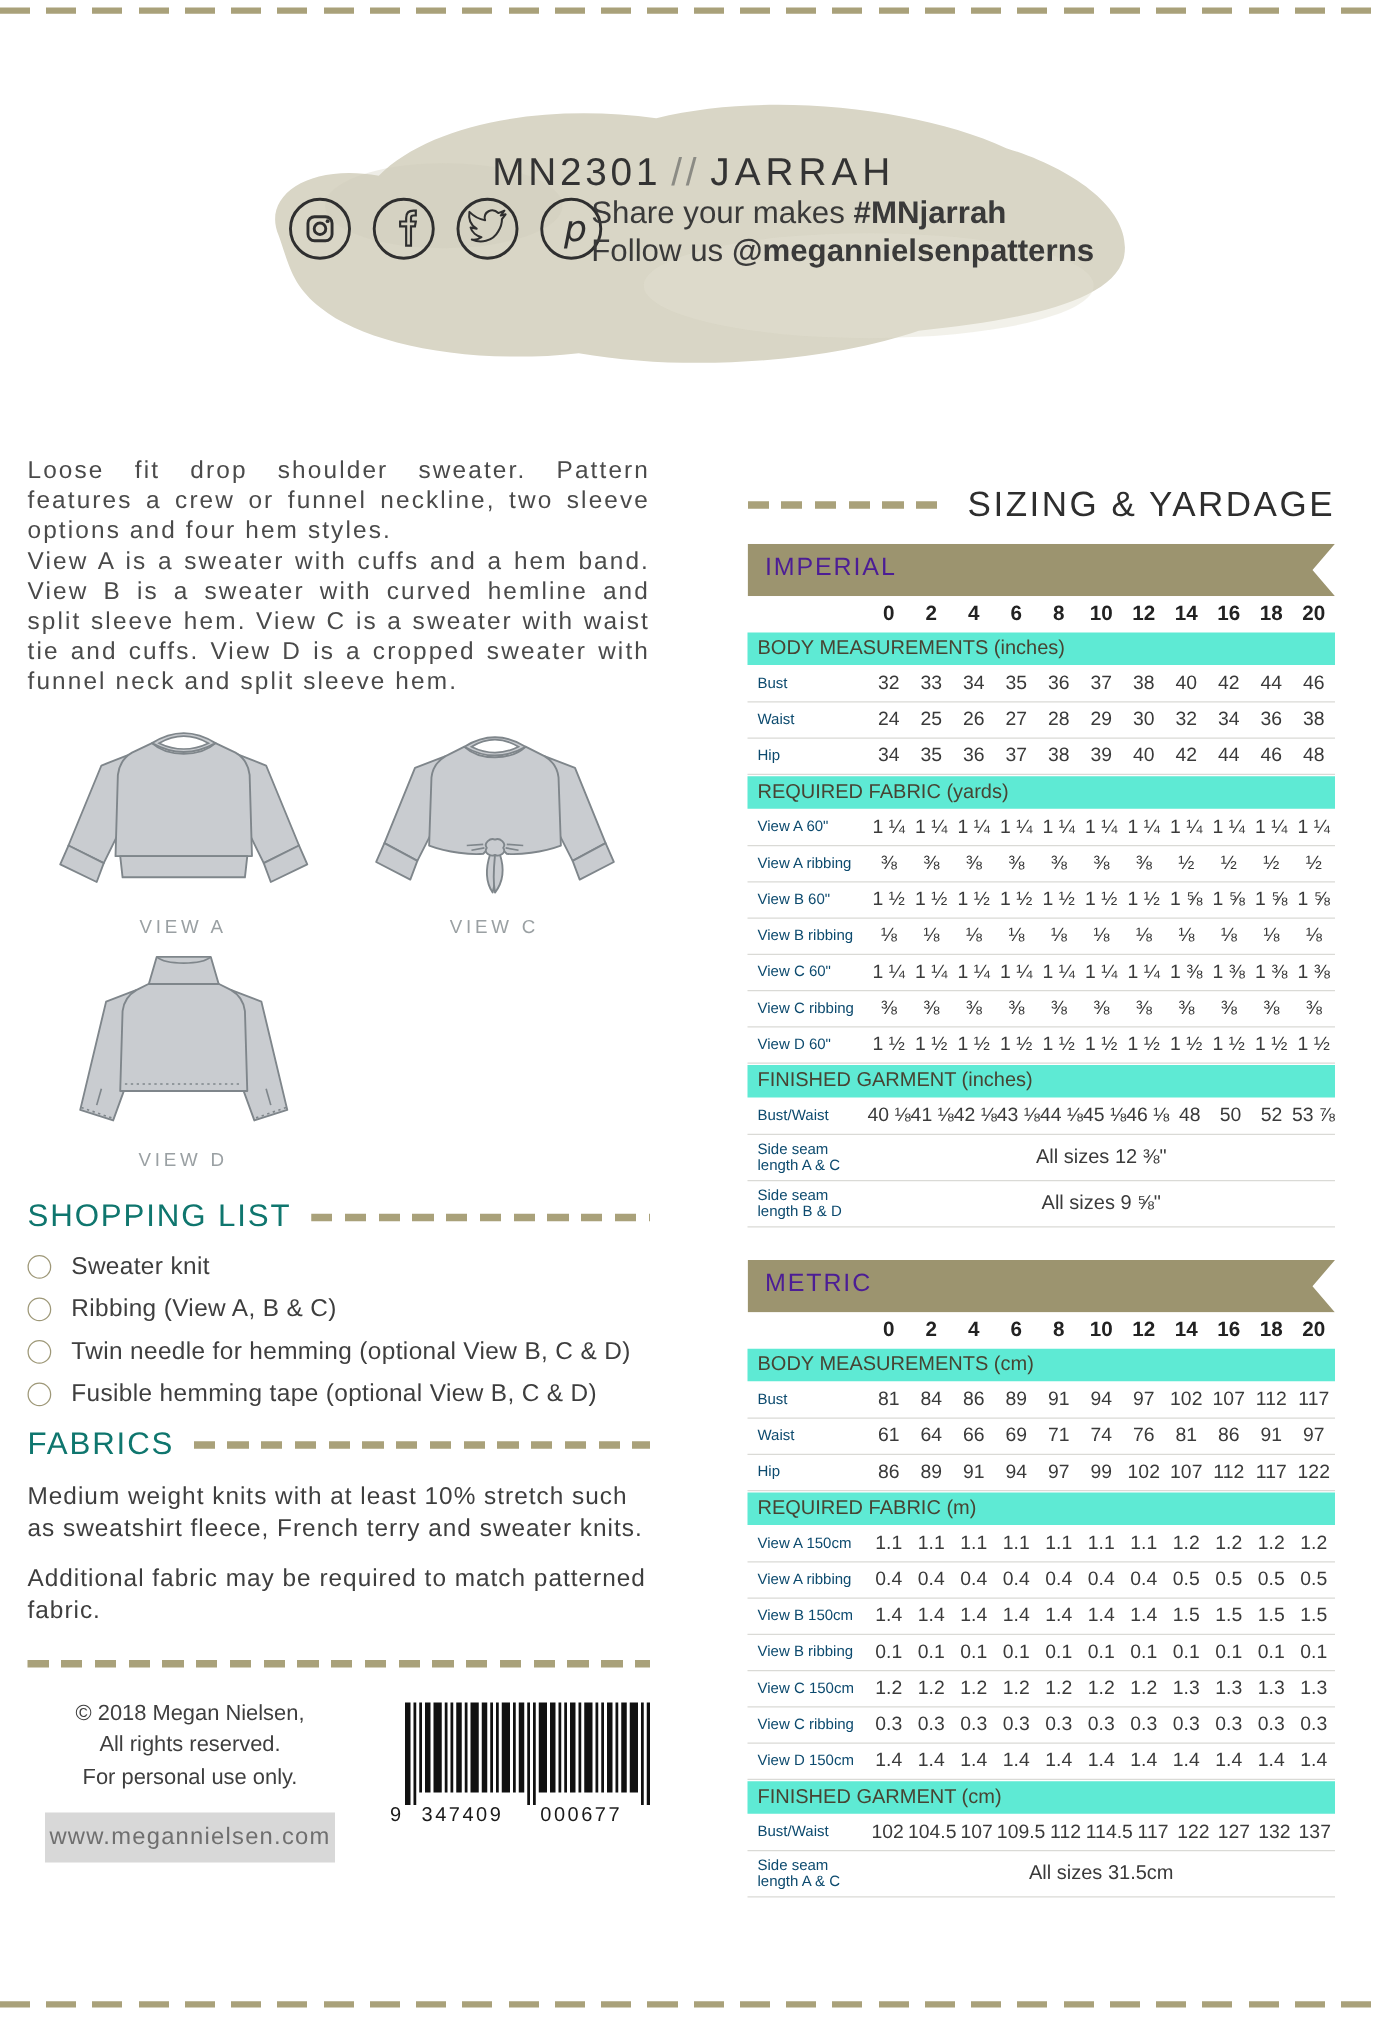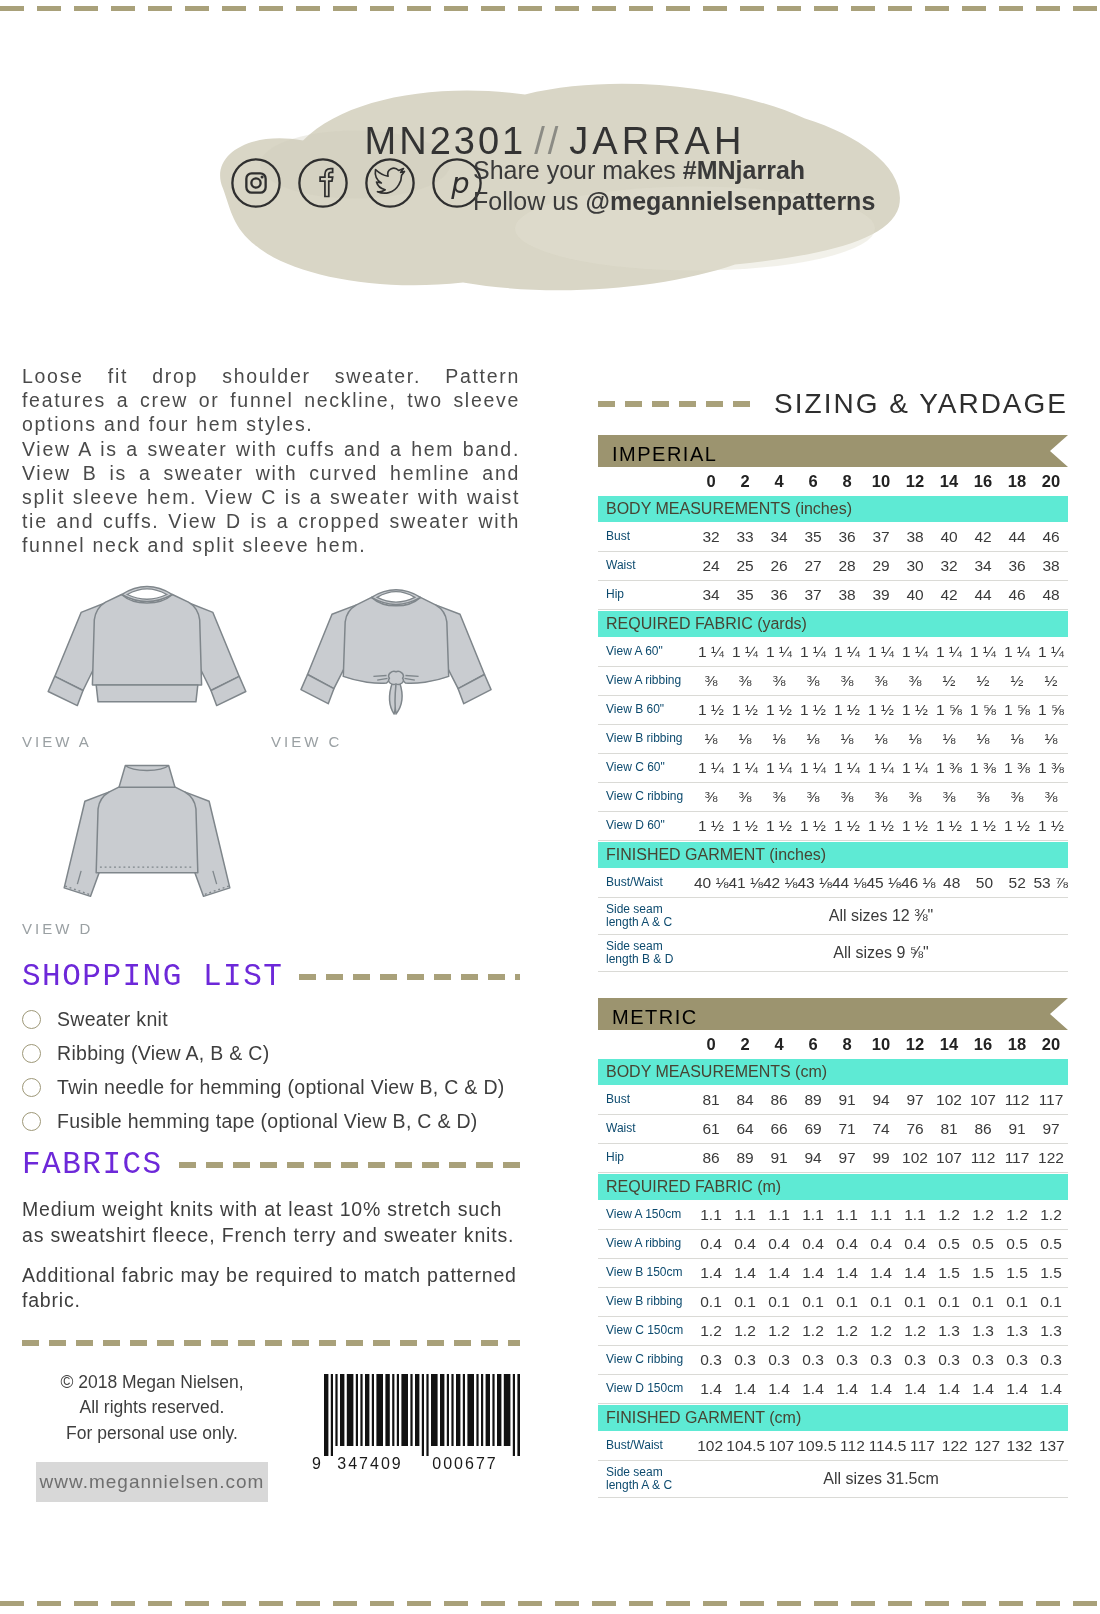--- a/index.html
+++ b/index.html
@@ -6,38 +6,38 @@
   .page{position:relative;width:1100px;height:1614px;background:#fff;
         font-family:"Liberation Sans",sans-serif;color:#3c3c3c;overflow:hidden;}
   .edge-dashes{position:absolute;left:0;right:0;height:5px;
         background:repeating-linear-gradient(90deg,#a9a17a 0 24px,transparent 24px 37px);}
   .edge-top{top:6px}.edge-bottom{bottom:8px}
 
   
   .header{position:absolute;left:195px;top:58px;width:720px;height:245px;}
   .blob{position:absolute;left:0;top:0;width:720px;height:245px;}
   .title{position:absolute;left:0;top:62px;width:100%;text-align:center;
-         font-size:38px;letter-spacing:3px;color:#333;}
+         font-size:31px;letter-spacing:3px;color:#333;}
   .title .slash{color:#8b8b84;padding:0 8px;}
   .social-row{position:absolute;left:34px;top:98px;display:flex;gap:13px;}
   .social-ic{width:54px;height:54px;}
   .social-text{position:absolute;left:278px;top:97px;font-size:25px;color:#3a3a3a;line-height:1.22;}
   .social-text b{font-weight:bold;}
 
   
   .leftcol{position:absolute;left:22px;top:364px;width:498px;}
   .descr{font-size:19.5px;letter-spacing:1.7px;line-height:1.24;color:#4a4a4a;
          text-align:justify;white-space:pre-line;}
   .views-grid{display:grid;grid-template-columns:1fr 1fr;margin-top:14px;}
-  .view-cell{}
+  .view-cell{text-align:center;}
   .view-cell svg{width:232px;height:160px;display:block;margin:0 auto;}
   .view-label{font-size:15px;letter-spacing:3px;color:#9aa0a3;margin:2px 0 8px 0;}
 
   .sec-head{display:flex;align-items:center;margin-top:14px;}
-  .sec-head .t{font-size:31px;letter-spacing:1.5px;color:#6d28d9;white-space:nowrap;font-family:Liberation Mono, monospace;}
+  .sec-head .t{font-size:25px;letter-spacing:1.5px;color:#0f766e;white-space:nowrap;}
   .dashes{height:6px;flex:1;margin-left:16px;
         background:repeating-linear-gradient(90deg,#a9a17a 0 17px,transparent 17px 27px);}
   .shop-items{margin-top:14px;}
   .shop-item{display:flex;align-items:center;gap:16px;margin-bottom:11px;text-align:center;}
   .bullet{width:17px;height:17px;border:1.6px solid #9e9878;border-radius:50%;flex:none;}
   .shop-item .txt{font-size:19.5px;color:#3e3e3e;letter-spacing:.3px;}
   .fab-par{font-size:19.5px;color:#3e3e3e;letter-spacing:.8px;line-height:1.3;margin-top:15px;}
 
   .foot-divider{height:6px;margin-top:26px;
         background:repeating-linear-gradient(90deg,#a9a17a 0 17px,transparent 17px 27px);}
@@ -47,21 +47,21 @@
   .site-box{display:inline-block;margin-top:16px;background:#d8d8d8;color:#6f6f6f;
         font-size:19px;letter-spacing:1px;padding:9px 4px;}
   .barcode{margin-left:28px;}
 
   
   .rightcol{position:absolute;left:598px;top:388px;width:470px;}
   .sizing-head{display:flex;align-items:center;}
   .sizing-head .d{height:6px;flex:1;margin-right:18px;
         background:repeating-linear-gradient(90deg,#a9a17a 0 17px,transparent 17px 27px);}
   .sizing-head .t{font-size:28px;letter-spacing:2px;color:#2e2e2e;white-space:nowrap;}
-  .banner{margin-top:15px;height:32px;line-height:38px;background:#9c946f;color:#000000;
+  .banner{margin-top:15px;height:42px;line-height:38px;background:#9c946f;color:#4c1d95;
         font-size:20px;letter-spacing:1.5px;padding-left:14px;
         clip-path:polygon(0 0,100% 0,calc(100% - 18px) 50%,100% 100%,0 100%);}
   .banner.metric{margin-top:26px;}
   .t-row{display:grid;grid-template-columns:96px repeat(11,1fr);align-items:center;
         border-bottom:1px solid #dadad6;padding:3px 0;min-height:22px;}
   .t-head{border-bottom:none;font-weight:bold;}
   .t-head .t-val{font-size:16.5px;color:#222;}
   .t-label{font-size:12px;color:#0c4a6e;padding-left:8px;line-height:1.12;}
   .t-val{font-size:15.5px;color:#3a3a3a;text-align:center;white-space:nowrap;}
   .t-band{background:#5eead4;color:#474433;font-size:16px;padding:4px 8px;margin:1px 0;}

